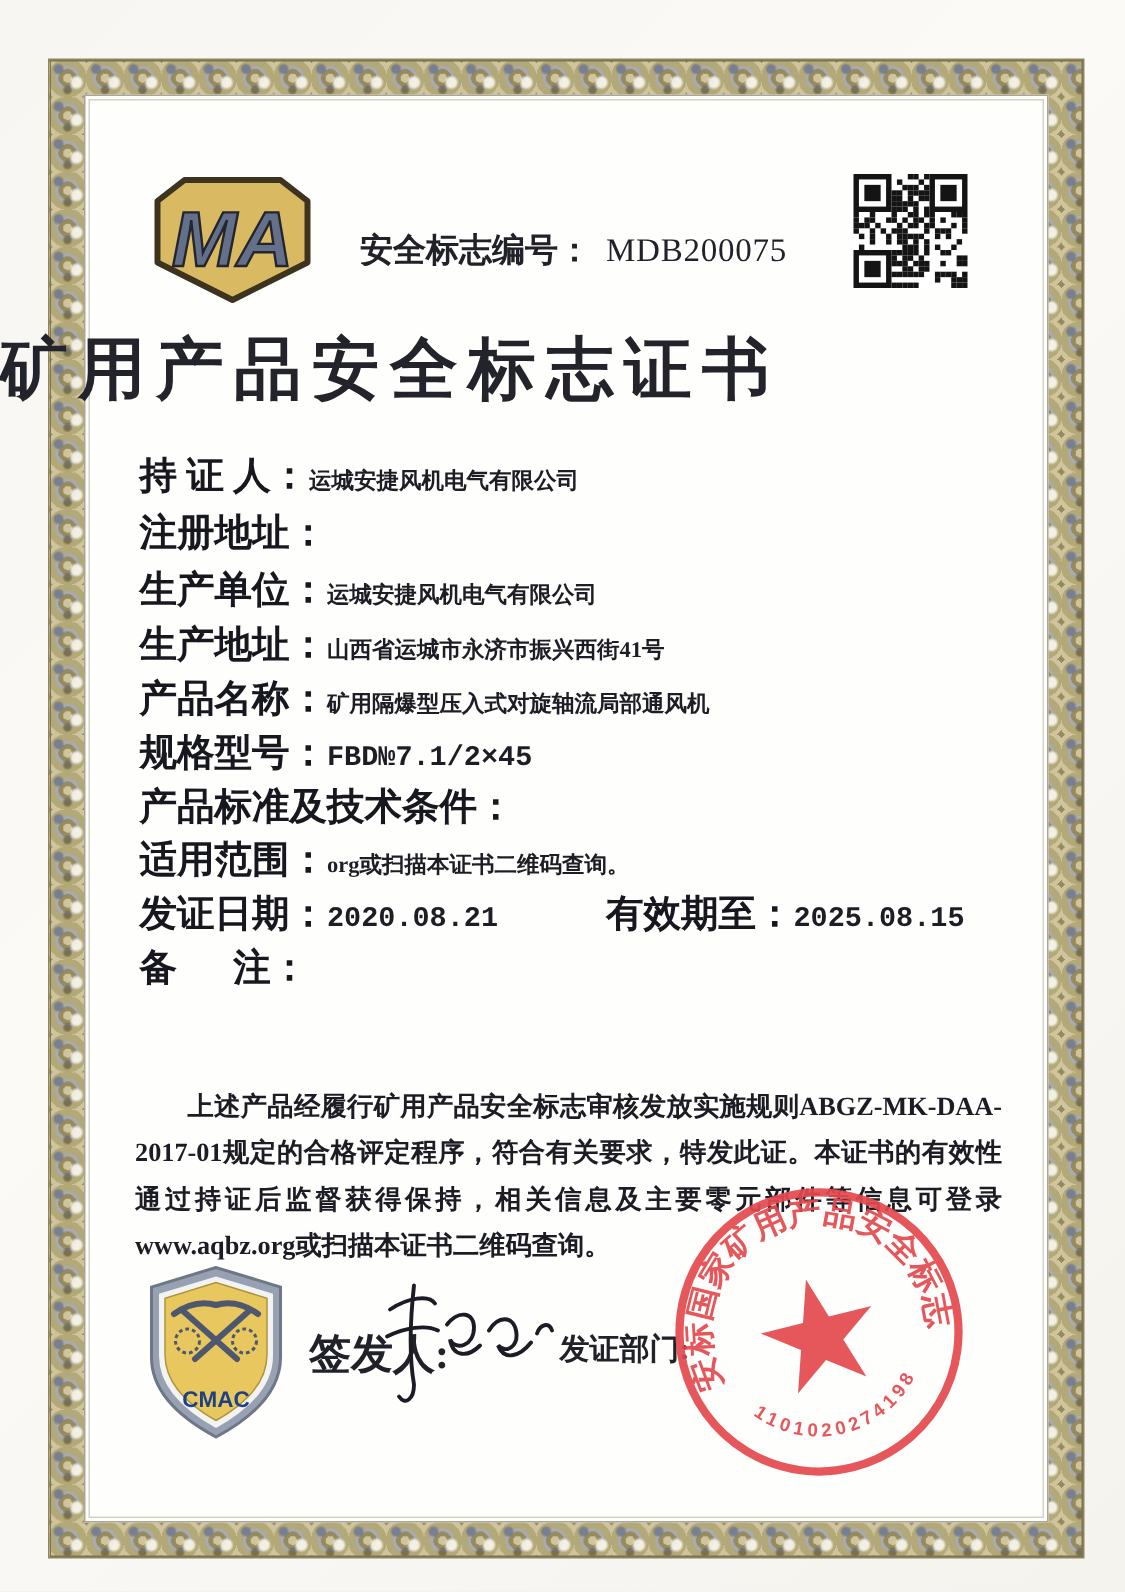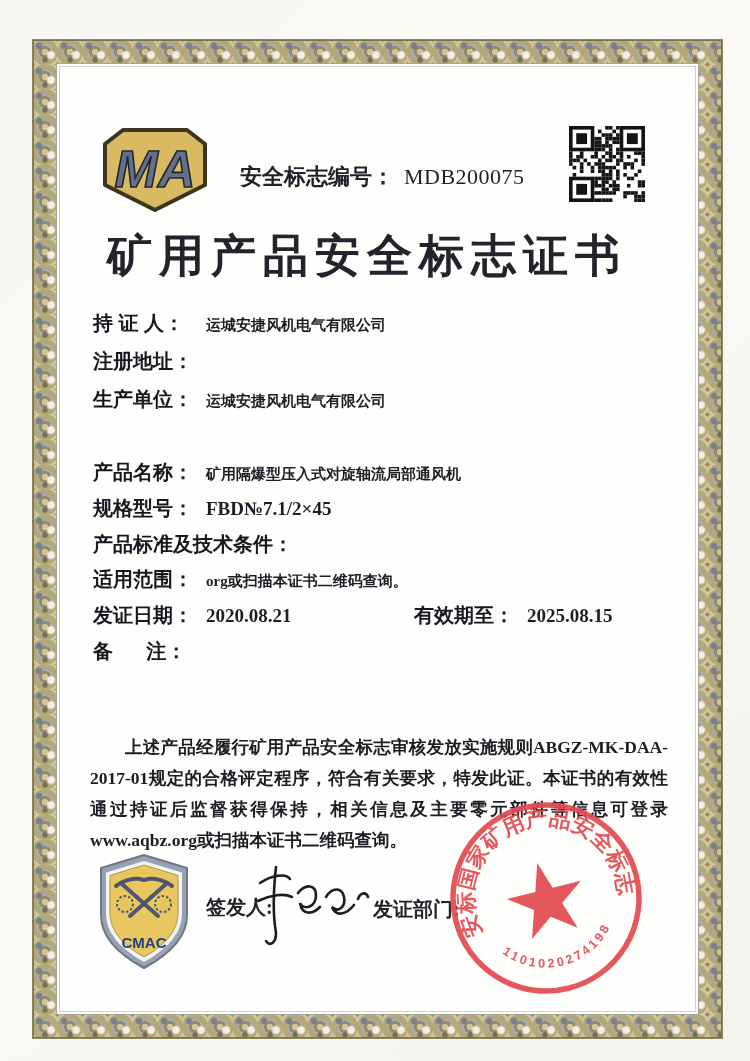--- a/index.html
+++ b/index.html
@@ -14,53 +14,53 @@
              radial-gradient(circle at 6px 6px, rgba(110,120,145,.85) 2.5px, transparent 4px),
              radial-gradient(circle at 18px 15px, rgba(250,248,238,.9) 3px, transparent 5px),
              radial-gradient(circle at 12px 20px, rgba(74,66,40,.55) 2px, transparent 3.5px),
              repeating-radial-gradient(circle at 12px 12px, #cfc49c 0 3px, #968b5f 3px 6px, #a8aab4 6px 8px, #b3a878 8px 13px);
            background-size:25px 25px;
            box-shadow:0 0 0 1px #8d8560, inset 0 0 0 1px #7c744f; }
   .inner { position:absolute; left:23px; top:23px; right:23px; bottom:23px;
            background:#fefefc; border:1px solid #a9a699;
            box-shadow:inset 0 0 0 2px #fefefc, inset 0 0 0 3px #d4d1c6; }
 
-  .content { position:absolute; inset:0; color:#21212a;margin-top:10px; }
+  .content { position:absolute; inset:0; color:#21212a; }
 
   
   .ma-logo { position:absolute; left:92px; top:115px; width:126px; height:90px; }
   .cert-no { position:absolute; left:240px; top:152px; width:300px; font-size:22px; white-space:nowrap; }
   .cert-no .lbl { font-weight:700; font-family:Liberation Mono, monospace; }
   .cert-no .num { font-family:Liberation Serif, serif; margin-left:10px; letter-spacing:.5px; }
   .qr { position:absolute; left:568px; top:116px; width:78px; height:76px; }
 
   
-  .title { position:absolute; left:0; right:16px; top:216px; text-align:center;
+  .title { position:absolute; left:0; right:16px; top:216px; text-align:left;
            font-size:45px; font-weight:700; letter-spacing:7px; color:#23232b;
            font-family:"Liberation Serif","DejaVu Serif",serif; }
 
   
   .fields { position:absolute; left:93px; top:292px; width:582px; height:370px; }
   .row { position:absolute; left:0; display:flex; align-items:baseline; white-space:pre; }
-  .flabel { font-family:Liberation Sans, sans-serif; font-weight:700;
-            font-size:20px; color:#17171f; min-width:113px; }
+  .flabel { font-family:Liberation Serif, serif; font-weight:700;
+            font-size:25px; color:#17171f; min-width:113px; }
   .flabel.wide { min-width:0; margin-right:10px; }
   .fval { font-size:15px; color:#1d1d26; font-family:Liberation Serif, serif; font-weight:600; }
-  .fval.latin { font-family:Liberation Serif, serif; font-weight:700; font-size:19px; }
-  .pair2 { position:absolute; left:321px; display:flex; align-items:baseline; }
+  .fval.latin { font-family:Liberation Mono, monospace; font-weight:700; font-size:19px; }
+  .pair2 { position:absolute; left:311px; display:flex; align-items:baseline; }
 
   
   .paragraph { position:absolute; left:90px; top:722px; width:578px;
                font-size:17.5px; line-height:31px; font-weight:700; color:#1c1c25;
                text-align:justify; text-indent:2em;
                font-family:"Liberation Serif","DejaVu Serif",serif; }
 
   
   .badge { position:absolute; left:92px; top:842px; width:104px; height:120px; }
-  .issuer { position:absolute; left:206px; top:884px; font-size:20px; font-weight:700;
+  .issuer { position:absolute; left:206px; top:884px; font-size:28px; font-weight:700;
             font-family:"Liberation Serif",serif; }
   .signature { position:absolute; left:242px; top:845px; width:135px; height:100px; }
   .dept { position:absolute; left:373px; top:886px; font-size:20px; font-weight:700;
           font-family:"Liberation Serif",serif; }
   .seal { position:absolute; left:446px; top:788px; width:200px; height:200px; opacity:.92; }
 </style>
 </head>
 <body>
 
 <div class="page">
@@ -248,20 +248,24 @@
         <span class="flabel">持 证 人：</span>
         <span class="fval">运城安捷风机电气有限公司</span>
       </div>
       <div class="row" style="top:46px">
         <span class="flabel">注册地址：</span>
       </div>
       <div class="row" style="top:84px">
         <span class="flabel">生产单位：</span>
         <span class="fval">运城安捷风机电气有限公司</span>
       </div>
+      <div class="row" style="top:121px">
+        <span class="flabel">生产地址：</span>
+        <span class="fval">山西省运城市永济市振兴西街41号</span>
+      </div>
       <div class="row" style="top:157px">
         <span class="flabel">产品名称：</span>
         <span class="fval">矿用隔爆型压入式对旋轴流局部通风机</span>
       </div>
       <div class="row" style="top:193px">
         <span class="flabel">规格型号：</span>
         <span class="fval latin">FBD№7.1/2×45</span>
       </div>
       <div class="row" style="top:229px">
         <span class="flabel wide">产品标准及技术条件：</span>

